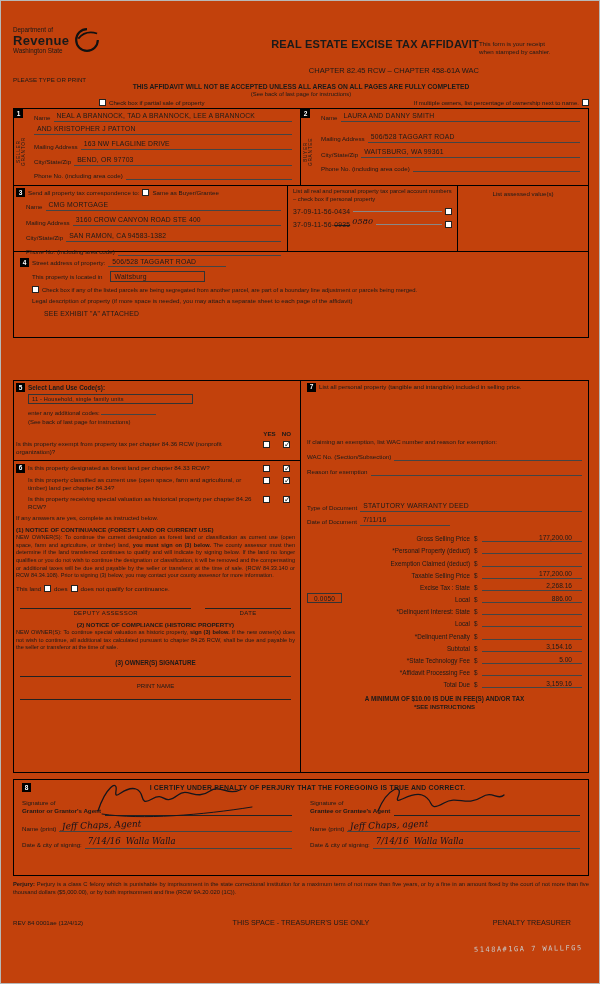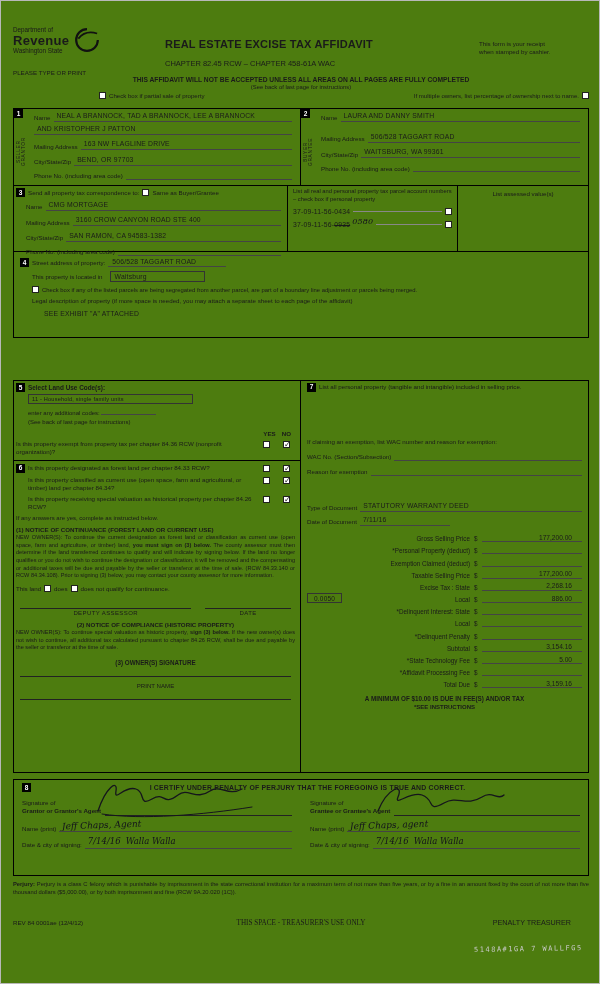--- a/index.html
+++ b/index.html
@@ -1,18 +1,18 @@
 <!DOCTYPE html>
 <html><head>
 <meta charset="utf-8">
 <style>
   * { margin:0; padding:0; box-sizing:border-box; }
   html,body { background:#e9e9e9; }
   body { font-family:"Liberation Sans", sans-serif; }
-  .page { position:relative; width:600px; height:984px; background:#4d7c0f; color:#1a1a1a;
+  .page { position:relative; width:600px; height:984px; background:#c2410c; color:#1a1a1a;
           border:1px solid #b8b8b8; overflow:hidden; }
   .bold { font-weight:bold; }
 
   
   .badge { display:inline-flex; width:9px; height:9px; background:#000; color:#fff;
            font-size:6.5px; font-weight:bold; align-items:center; justify-content:center; flex:0 0 auto; }
   .cb { display:inline-block; width:7px; height:7px; border:1px solid #222; background:#fff;
         font-size:8px; line-height:6px; text-align:center; vertical-align:-1px; flex:0 0 auto; color:#111; }
   .frow { display:flex; align-items:flex-end; gap:3px; font-size:6.2px; line-height:1.25; margin-top:5.5px; }
   .flabel { white-space:nowrap; }
@@ -25,23 +25,23 @@
 
   
   .header { position:absolute; top:26px; left:12px; width:576px; }
   .header-top { display:flex; align-items:flex-start; }
   .logo { display:flex; gap:5px; width:152px; align-items:flex-start; }
   .logo-text { display:flex; flex-direction:column; line-height:1.1; }
   .dept-small { font-size:6.3px; }
   .dept-big { font-size:13px; font-weight:bold; letter-spacing:0.3px; }
   .dept-state { font-size:6.3px; }
   .logo-mark { width:26px; height:26px; }
-  .title-block { flex:1; text-align:left; padding-top:11px; }
+  .title-block { flex:1; text-align:right; padding-top:11px; }
   .form-title { font-size:11px; font-weight:bold; letter-spacing:0.2px; }
-  .form-subtitle { font-size:7.5px; margin-top:9px; }
+  .form-subtitle { font-size:7.5px; margin-top:16px; }
   .receipt-note { width:110px; font-size:6.2px; line-height:1.3; padding-top:13px; }
   .type-print { font-size:6.2px; margin-top:1px; }
   .warning { font-size:6.7px; font-weight:bold; text-align:center; margin-top:0px; }
   .see-back-hdr { font-size:5.9px; text-align:center; margin-top:1px; }
   .partial-row { display:flex; align-items:center; gap:3px; font-size:6.1px; margin-top:2px; padding-left:86px; }
   .partial-row .spacer { flex:1; }
 
   
   .parties { position:absolute; top:107px; left:12px; width:576px; height:78px; display:flex; }
   .party { width:50%; border:1px solid #000; position:relative; padding:1px 8px 3px 20px; }
@@ -133,21 +133,21 @@
   .sig-label-row { display:flex; align-items:flex-end; gap:4px; font-size:6.2px; }
   .sig-stack { line-height:1.35; white-space:nowrap; }
   .sigline { flex:1; border-bottom:0.9px solid #222; height:14px; }
   .sig-svg { position:absolute; pointer-events:none; }
   .hand-name { display:inline-block; transform:rotate(-2deg); font-size:9px; }
 
   
   .perjury { position:absolute; top:879px; left:12px; width:576px; font-size:5.8px; line-height:1.4; text-align:justify; }
   .formfooter { position:absolute; top:917px; left:12px; width:576px; display:flex; align-items:center; }
   .formfooter .fleft { font-size:6.2px; width:150px; }
-  .formfooter .fcenter { flex:1; text-align:center; font-size:7.2px;font-family:Liberation Serif, serif; }
+  .formfooter .fcenter { flex:1; text-align:center; font-size:7.2px; }
   .formfooter .fright { font-size:7.2px; width:150px; text-align:right; padding-right:18px; }
   .stamp { position:absolute; top:944px; right:16px; font-family:"DejaVu Sans Mono", monospace;
            font-size:7px; color:#c9c9c9; letter-spacing:1.5px; transform:rotate(-1deg); }
 </style>
 </head>
 <body>
 
 <div class="page">
 
   <div class="header">

